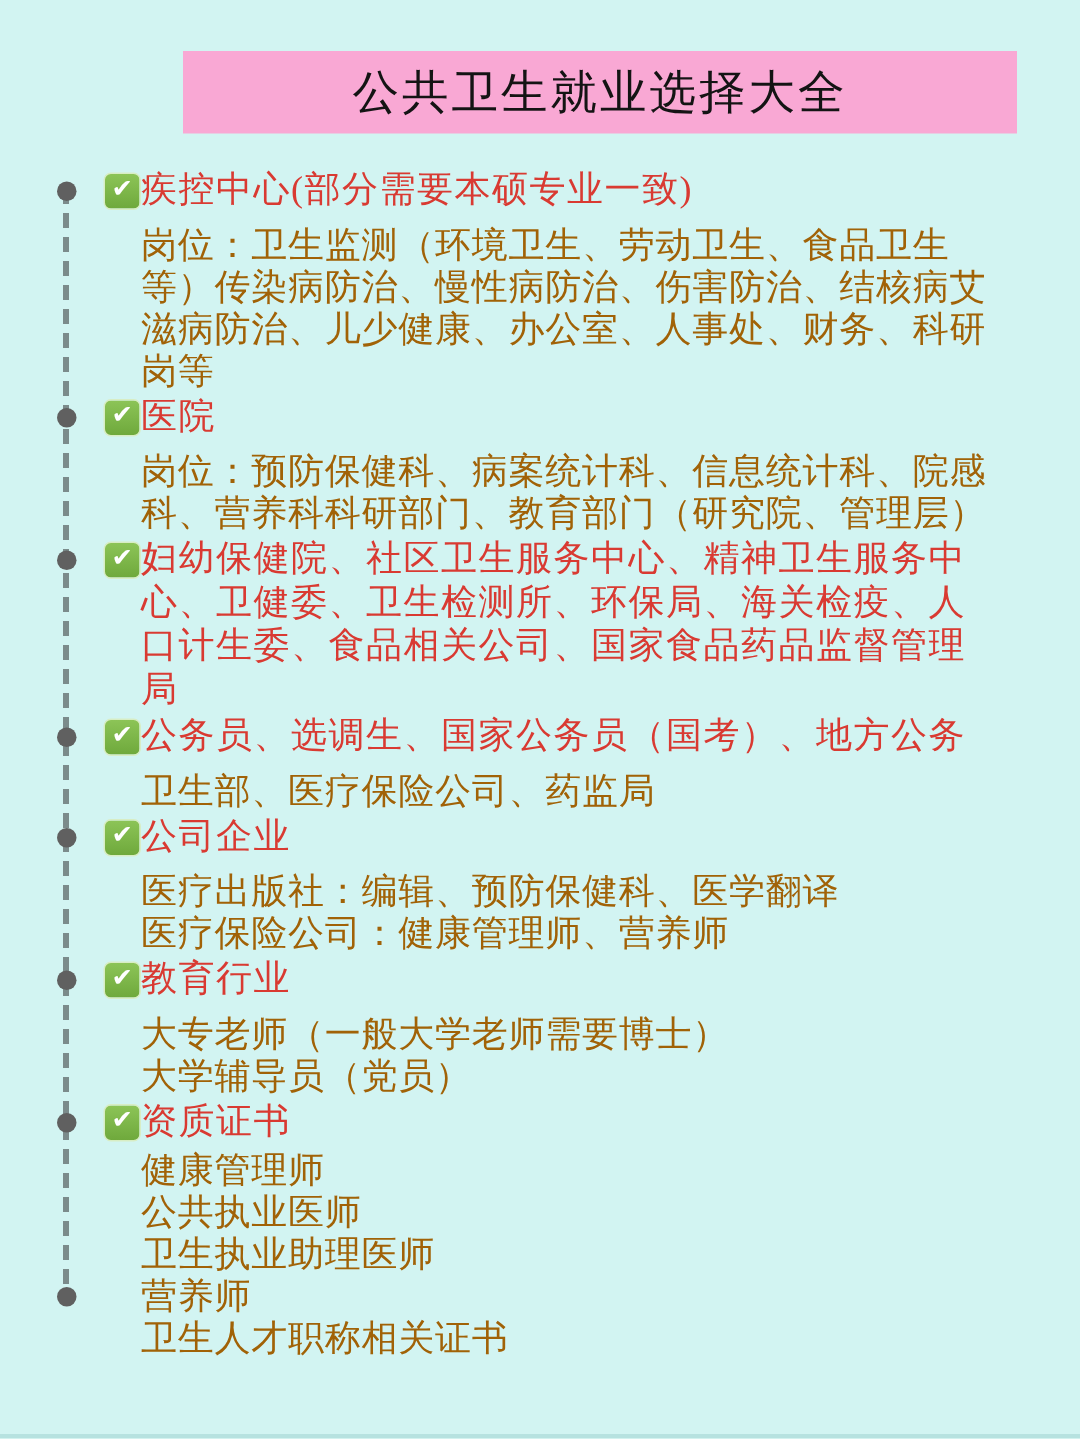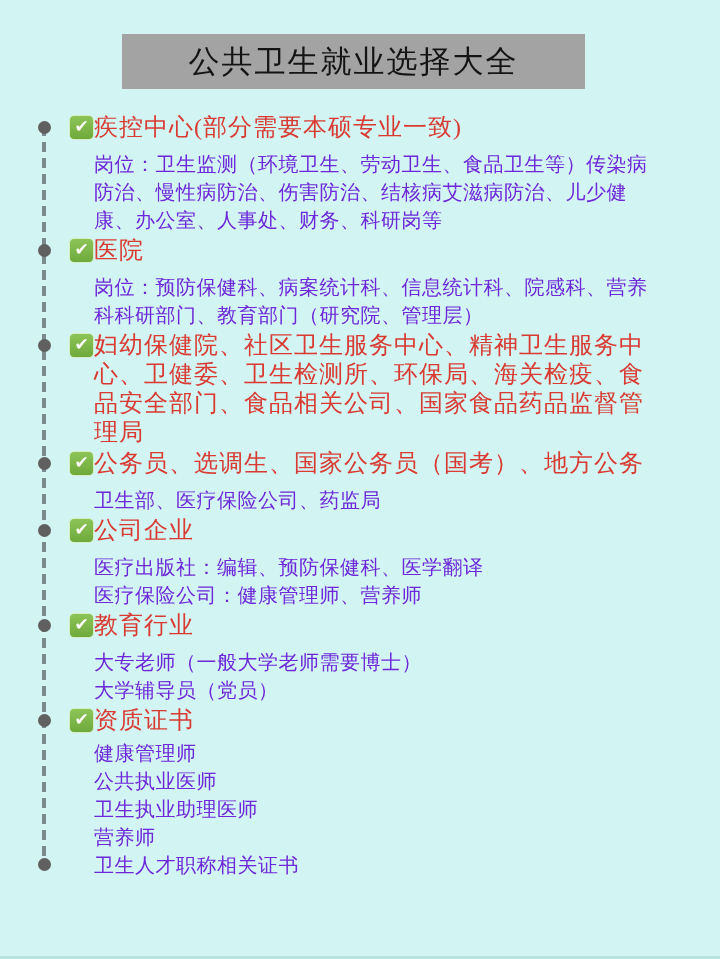--- a/index.html
+++ b/index.html
@@ -17,22 +17,22 @@
     position: absolute;
     left: 0; bottom: 0;
     width: 720px; height: 3px;
     background: #b7e2e0;
   }
 
   
   .banner {
     position: absolute;
     left: 122px; top: 34px;
-    width: 463px; height: 55px;
-    background: #a3a3a3;
+    width: 556px; height: 55px;
+    background: #f9a8d4;
     display: flex;
     align-items: center;
     justify-content: center;
   }
   .banner-title {
     font-size: 31px;
     letter-spacing: 2px;
     color: #141414;
     white-space: nowrap;
   }
@@ -99,24 +99,24 @@
     min-width: 0;
   }
   .section-heading {
     font-size: 24px;
     line-height: 29px;
     letter-spacing: 1px;
     color: #d93a32;
   }
   .section-body { margin-top: 8px; }
   .section-body p {
-    font-size: 20px;
+    font-size: 24px;
     line-height: 28px;
     letter-spacing: 0.5px;
-    color: #6d28d9;
+    color: #a16207;
   }
   .section-cert .section-body { margin-top: 4px; }
 </style>
 </head>
 <body>
 
 <div class="page">
 
   <div class="banner">
     <span class="banner-title">公共卫生就业选择大全</span>
@@ -152,21 +152,21 @@
         </div>
       </div>
     </div>
 
     <div class="section">
       <span class="dot"></span>
       <span class="checkbox">
           <span class="checkmark">✔</span>
         </span>
       <div class="section-text">
-        <div class="section-heading">妇幼保健院、社区卫生服务中心、精神卫生服务中心、卫健委、卫生检测所、环保局、海关检疫、食品安全部门、食品相关公司、国家食品药品监督管理局</div>
+        <div class="section-heading">妇幼保健院、社区卫生服务中心、精神卫生服务中心、卫健委、卫生检测所、环保局、海关检疫、人口计生委、食品相关公司、国家食品药品监督管理局</div>
       </div>
     </div>
 
     <div class="section">
       <span class="dot"></span>
       <span class="checkbox">
           <span class="checkmark">✔</span>
         </span>
       <div class="section-text">
         <div class="section-heading">公务员、选调生、国家公务员（国考）、地方公务</div>

